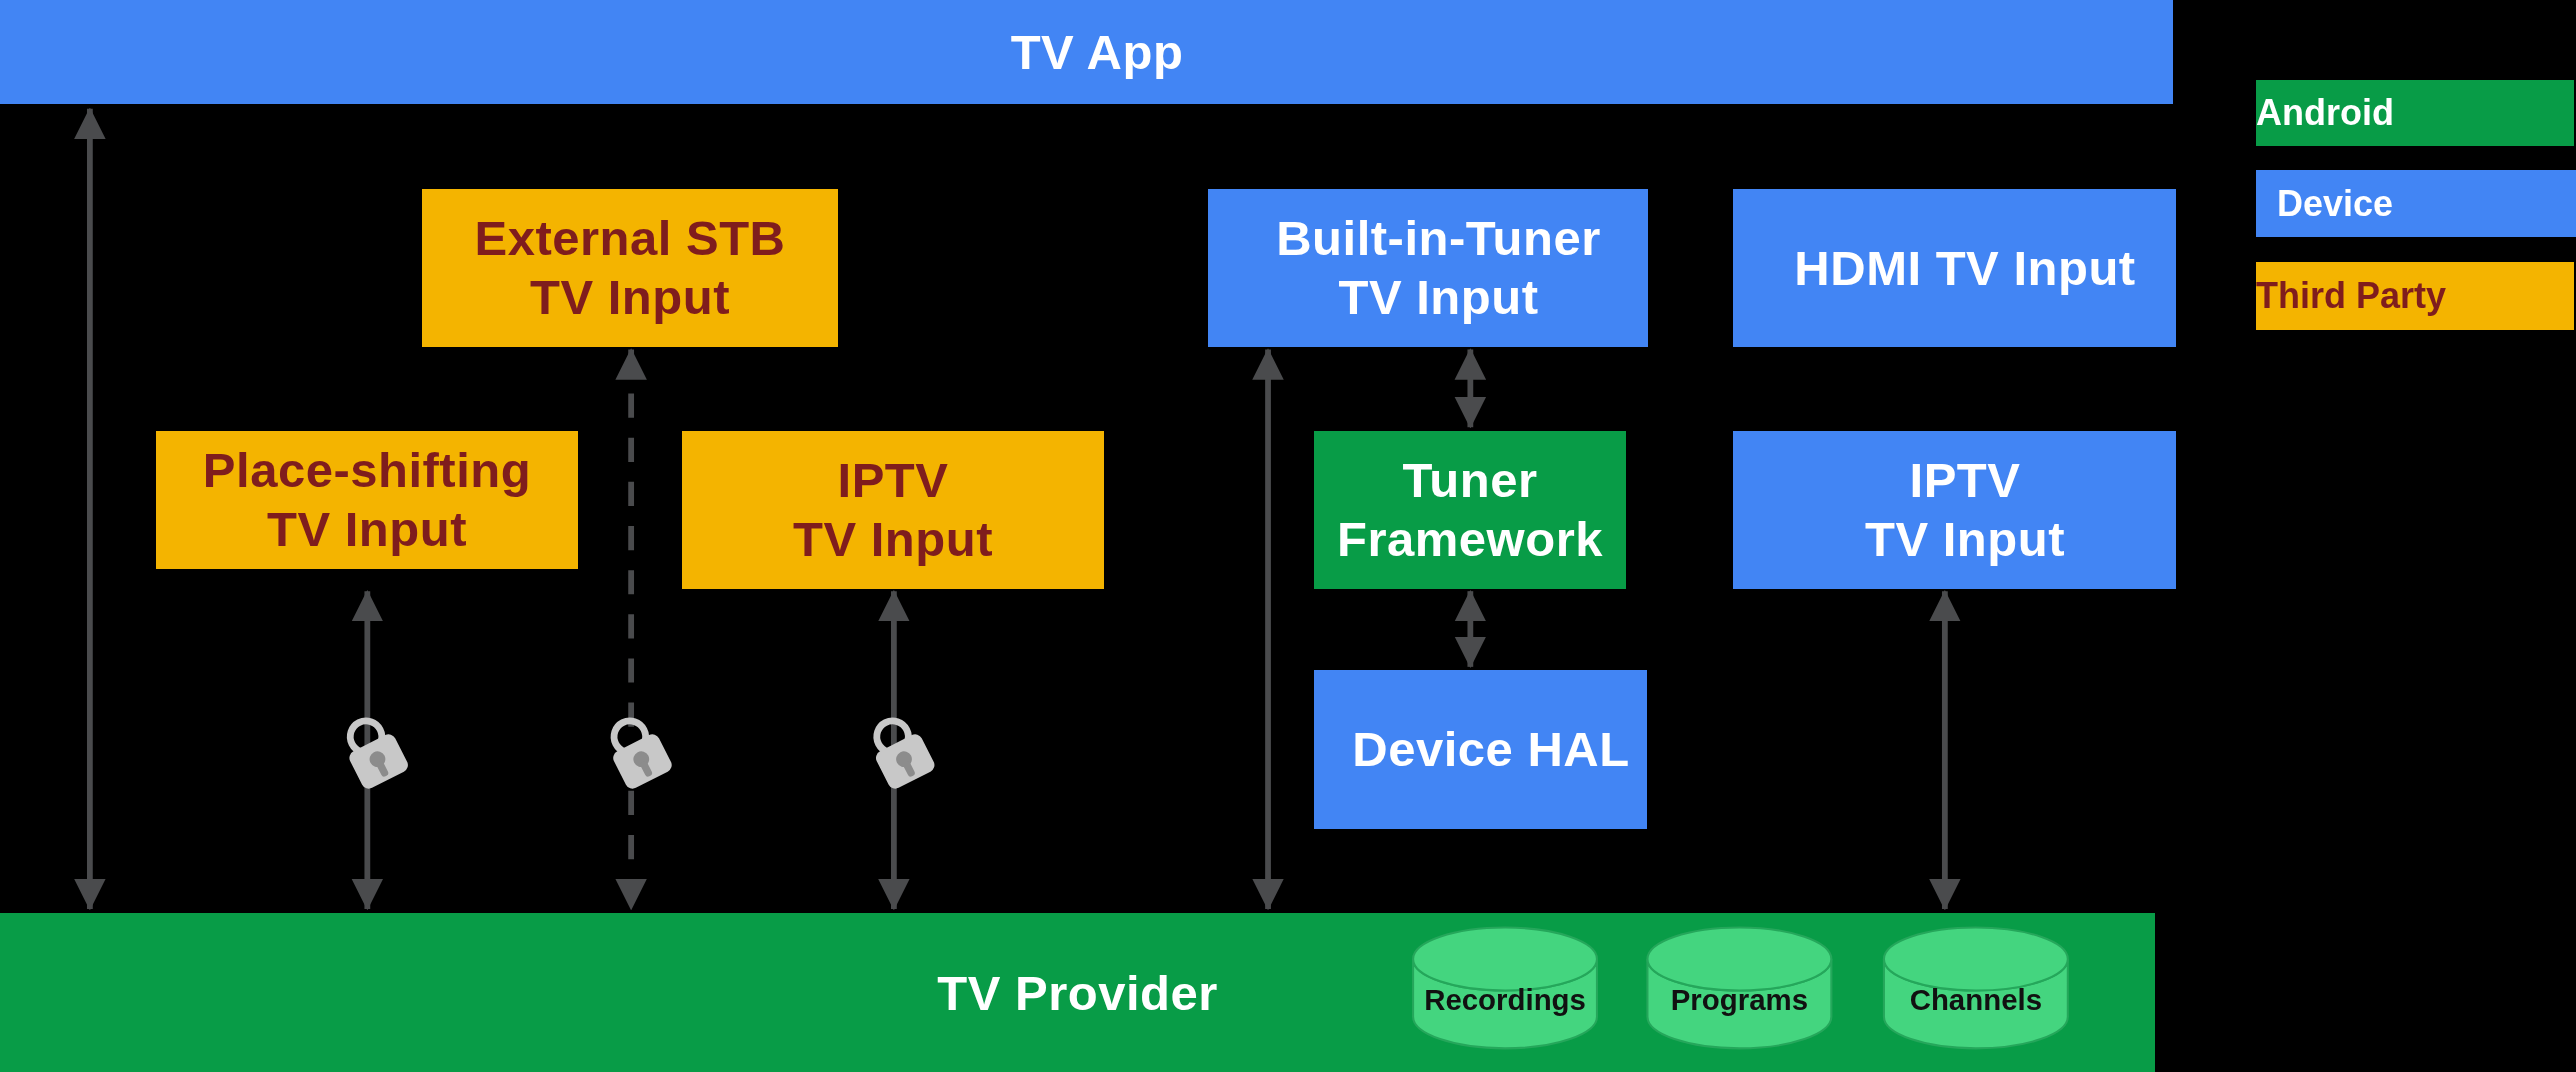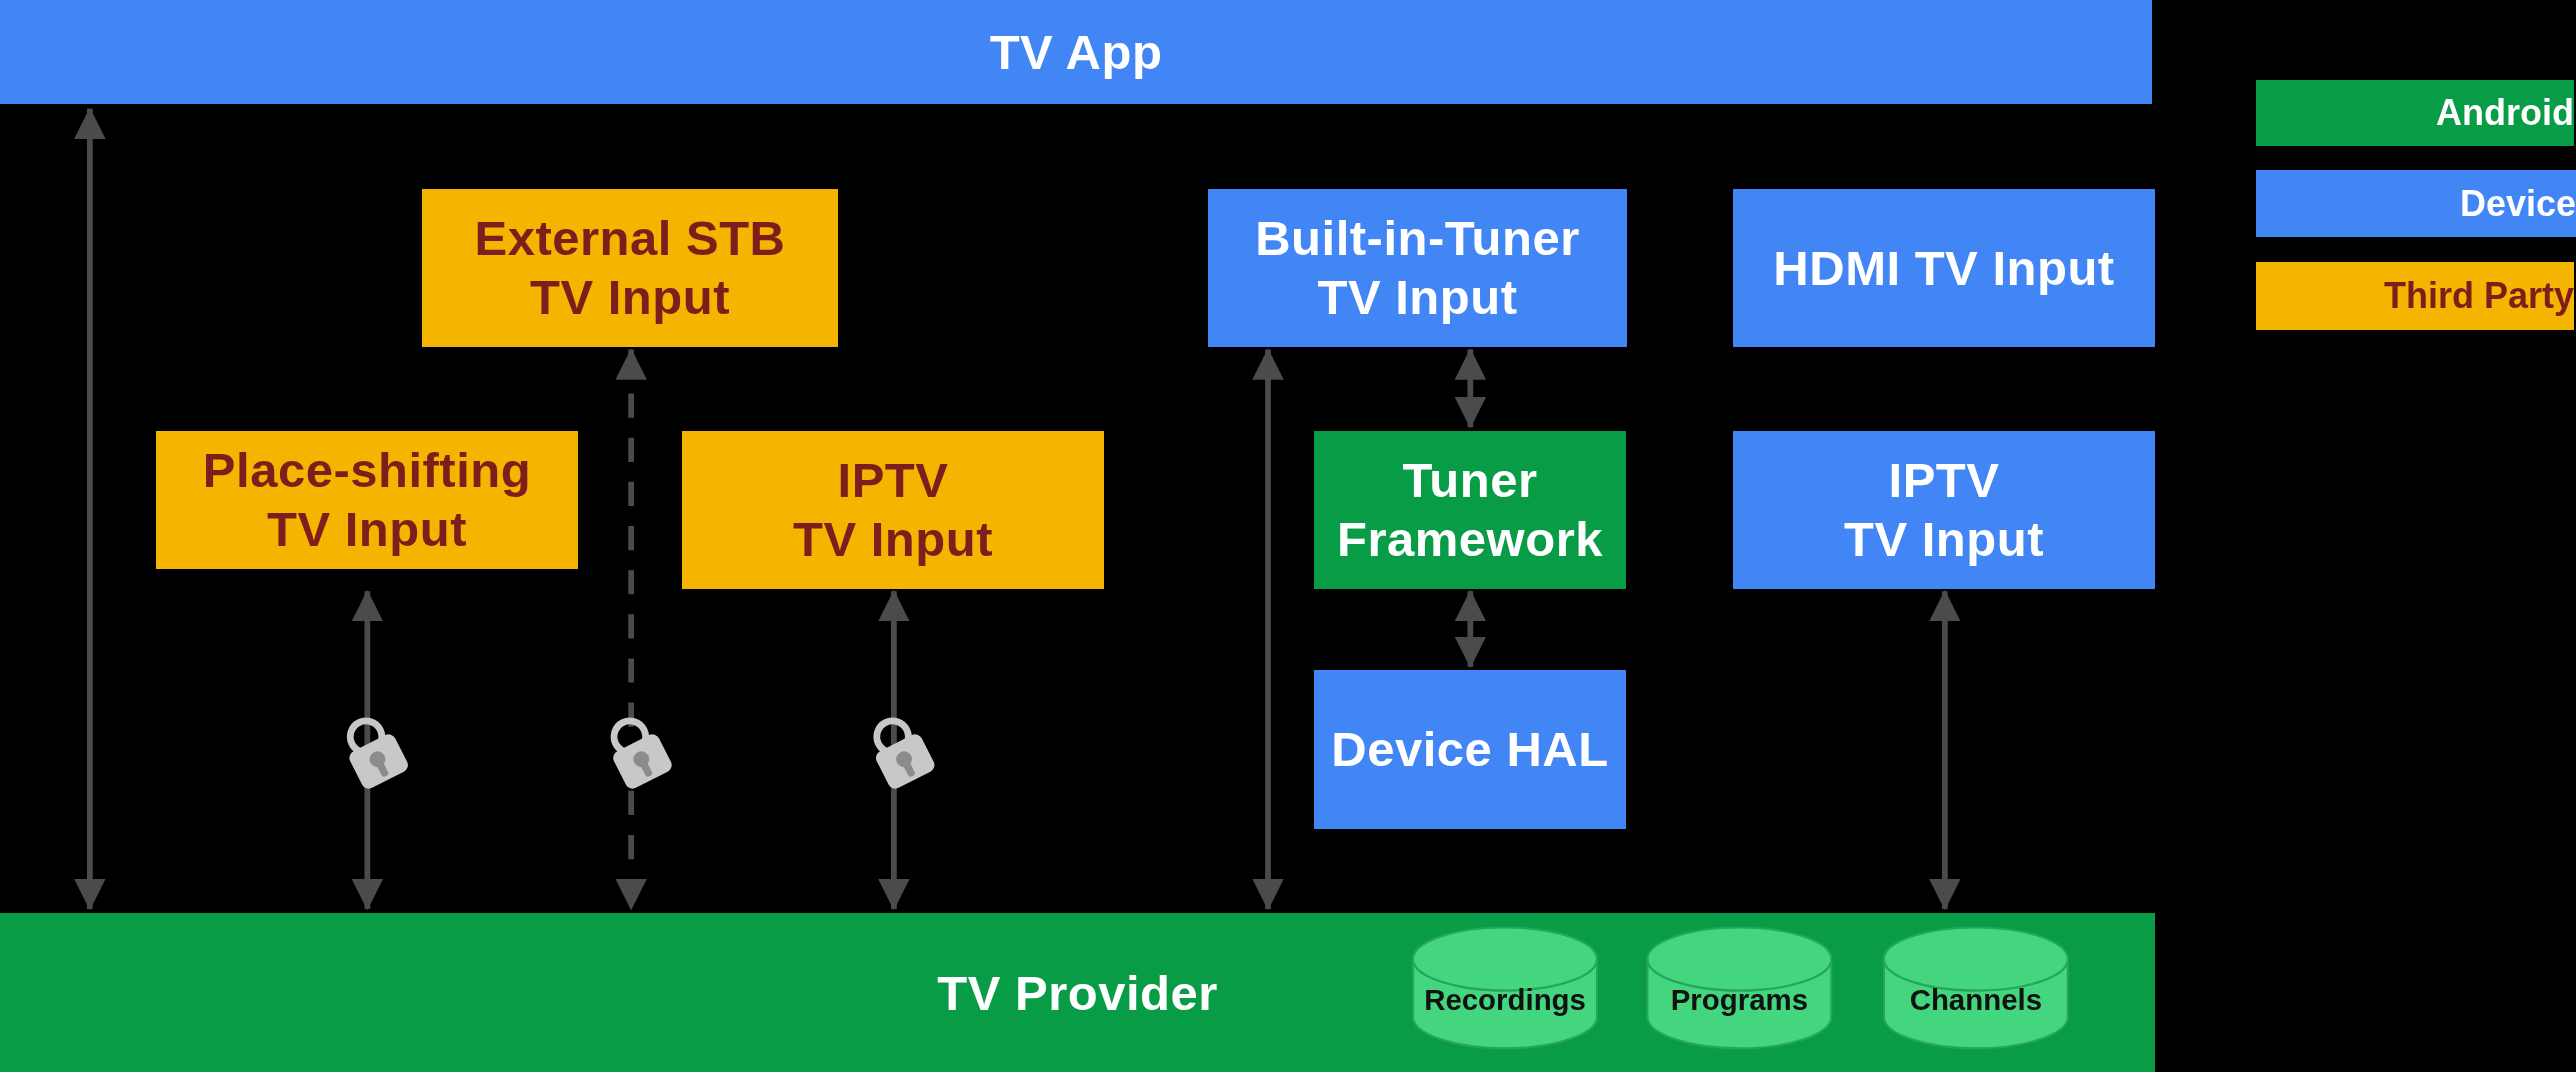--- a/index.html
+++ b/index.html
@@ -16,24 +16,24 @@
     font-size:49px;font-weight:700;letter-spacing:0.5px;
   }
   .box{
     position:absolute;
     display:flex;flex-direction:column;align-items:center;justify-content:center;
     text-align:center;
     font-size:49px;font-weight:700;line-height:59px;letter-spacing:0.5px;
   }
   .legend-item{
     position:absolute;
-    display:flex;align-items:center;justify-content:flex-end;
+    display:flex;align-items:center;justify-content:flex-start;
     font-size:36px;font-weight:700;
   }
-  .fill-blue{background:#4285F4;color:#FFFFFF;}
+  .fill-blue{background:#4285F4;color:#FFFFFF;padding-left:21px;}
   .fill-green{background:#089C47;color:#FFFFFF;}
   .fill-yellow{background:#F4B400;color:#7f1d1d;}
   #overlay{position:absolute;left:0;top:0;pointer-events:none;}
   #overlay text{
     font-family:"Liberation Sans", sans-serif;
     font-size:56px;font-weight:700;fill:#111111;
   }
 </style>
 </head>
 <body>

